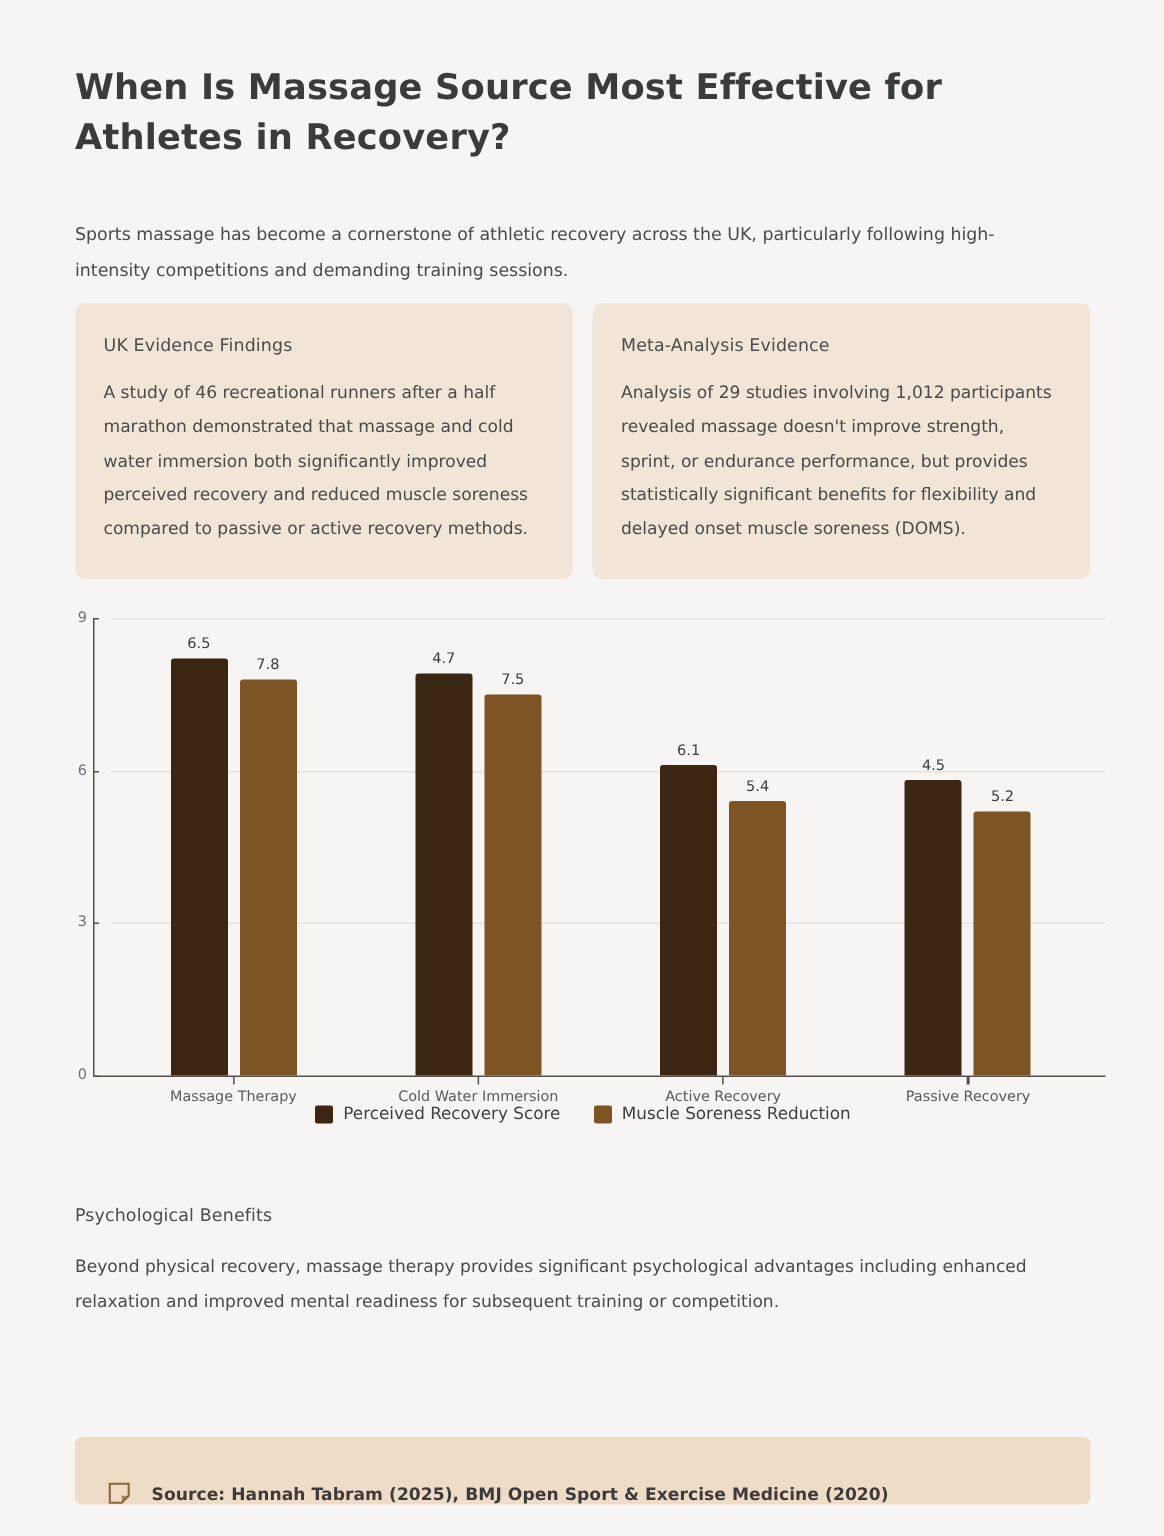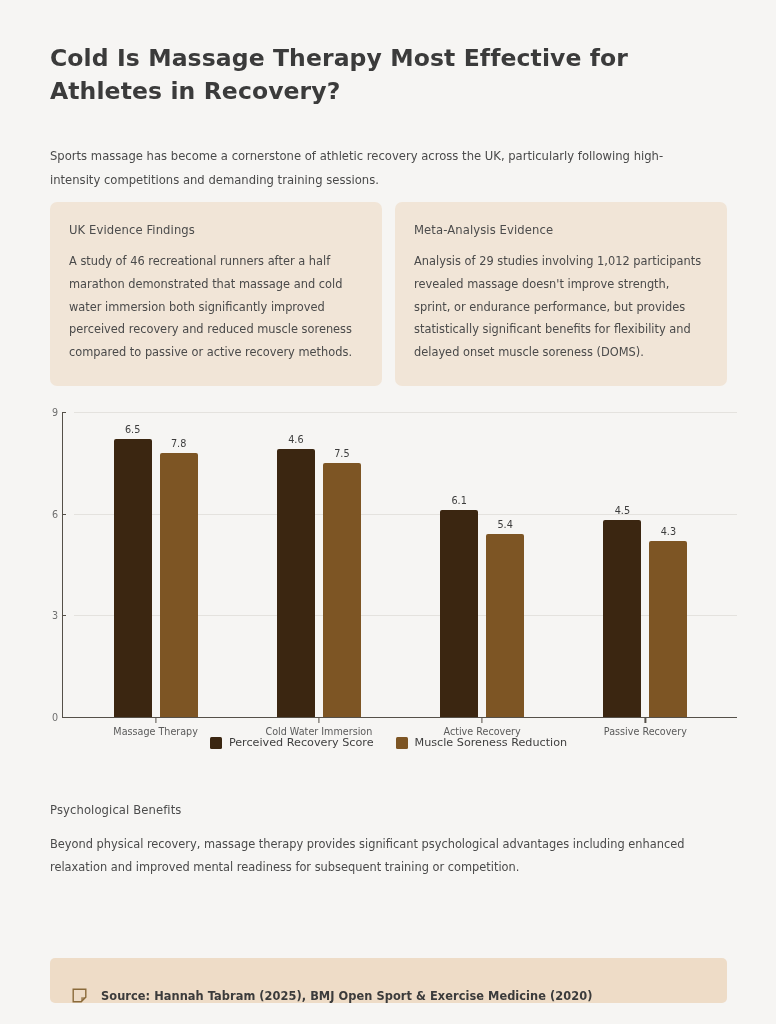--- a/index.html
+++ b/index.html
@@ -232,21 +232,21 @@
     font-weight: 700;
     color: #3b3b3b;
     letter-spacing: 0.05px;
   }
 </style>
 </head>
 <body>
 
 <div class="page">
 
-  <h1 class="title">Cold Is Massage Therapy Most Effective for Athletes in Recovery?</h1>
+  <h1 class="title">When Is Massage Source Most Effective for Athletes in Recovery?</h1>
 
   <p class="intro">Sports massage has become a cornerstone of athletic recovery across the UK, particularly following high-intensity competitions and demanding training sessions.</p>
 
   <div class="cards">
     <div class="card">
       <div class="card-title">UK Evidence Findings</div>
       <div class="card-body">A study of 46 recreational runners after a half marathon demonstrated that massage and cold water immersion both significantly improved perceived recovery and reduced muscle soreness compared to passive or active recovery methods.</div>
     </div>
     <div class="card">
       <div class="card-title">Meta-Analysis Evidence</div>
@@ -269,35 +269,35 @@
         <div class="gridline" style="top: 8px;"></div>
         <div class="ytick-mark" style="top: 8px;"></div>
         <div class="ytick" style="top: 8px;">9</div>
         <div class="bar s1" style="left: 51.625px; width: 38px; height: 277.889px; bottom: 0px; top: 35.1111px; background: rgb(59, 38, 17);"></div>
         <div class="bar-label" style="left: 70.625px; top: 20.1111px;">6.5</div>
         <div class="bar s2" style="left: 97.625px; width: 38px; height: 264.333px; bottom: 0px; top: 48.6667px; background: rgb(125, 85, 36);"></div>
         <div class="bar-label" style="left: 116.625px; top: 33.6667px;">7.8</div>
         <div class="xtick-mark" style="left: 93.625px;"></div>
         <div class="cat-label" style="left: 93.625px;">Massage Therapy</div>
         <div class="bar s1" style="left: 214.875px; width: 38px; height: 267.722px; bottom: 0px; top: 45.2778px; background: rgb(59, 38, 17);"></div>
-        <div class="bar-label" style="left: 233.875px; top: 30.2778px;">4.6</div>
+        <div class="bar-label" style="left: 233.875px; top: 30.2778px;">4.7</div>
         <div class="bar s2" style="left: 260.875px; width: 38px; height: 254.167px; bottom: 0px; top: 58.8333px; background: rgb(125, 85, 36);"></div>
         <div class="bar-label" style="left: 279.875px; top: 43.8333px;">7.5</div>
         <div class="xtick-mark" style="left: 256.875px;"></div>
         <div class="cat-label" style="left: 256.875px;">Cold Water Immersion</div>
         <div class="bar s1" style="left: 378.125px; width: 38px; height: 206.722px; bottom: 0px; top: 106.278px; background: rgb(59, 38, 17);"></div>
         <div class="bar-label" style="left: 397.125px; top: 91.2778px;">6.1</div>
         <div class="bar s2" style="left: 424.125px; width: 38px; height: 183px; bottom: 0px; top: 130px; background: rgb(125, 85, 36);"></div>
         <div class="bar-label" style="left: 443.125px; top: 115px;">5.4</div>
         <div class="xtick-mark" style="left: 420.125px;"></div>
         <div class="cat-label" style="left: 420.125px;">Active Recovery</div>
         <div class="bar s1" style="left: 541.375px; width: 38px; height: 196.556px; bottom: 0px; top: 116.444px; background: rgb(59, 38, 17);"></div>
         <div class="bar-label" style="left: 560.375px; top: 101.444px;">4.5</div>
         <div class="bar s2" style="left: 587.375px; width: 38px; height: 176.222px; bottom: 0px; top: 136.778px; background: rgb(125, 85, 36);"></div>
-        <div class="bar-label" style="left: 606.375px; top: 121.778px;">4.3</div>
+        <div class="bar-label" style="left: 606.375px; top: 121.778px;">5.2</div>
         <div class="xtick-mark" style="left: 583.375px;"></div>
         <div class="cat-label" style="left: 583.375px;">Passive Recovery</div>
       </div>
     <div class="legend" id="legend">
         <div class="legend-item">
           <span class="swatch" style="background: rgb(59, 38, 17);"></span>
           <span class="legend-text">Perceived Recovery Score</span>
         </div>
         <div class="legend-item">
           <span class="swatch" style="background: rgb(125, 85, 36);"></span>

